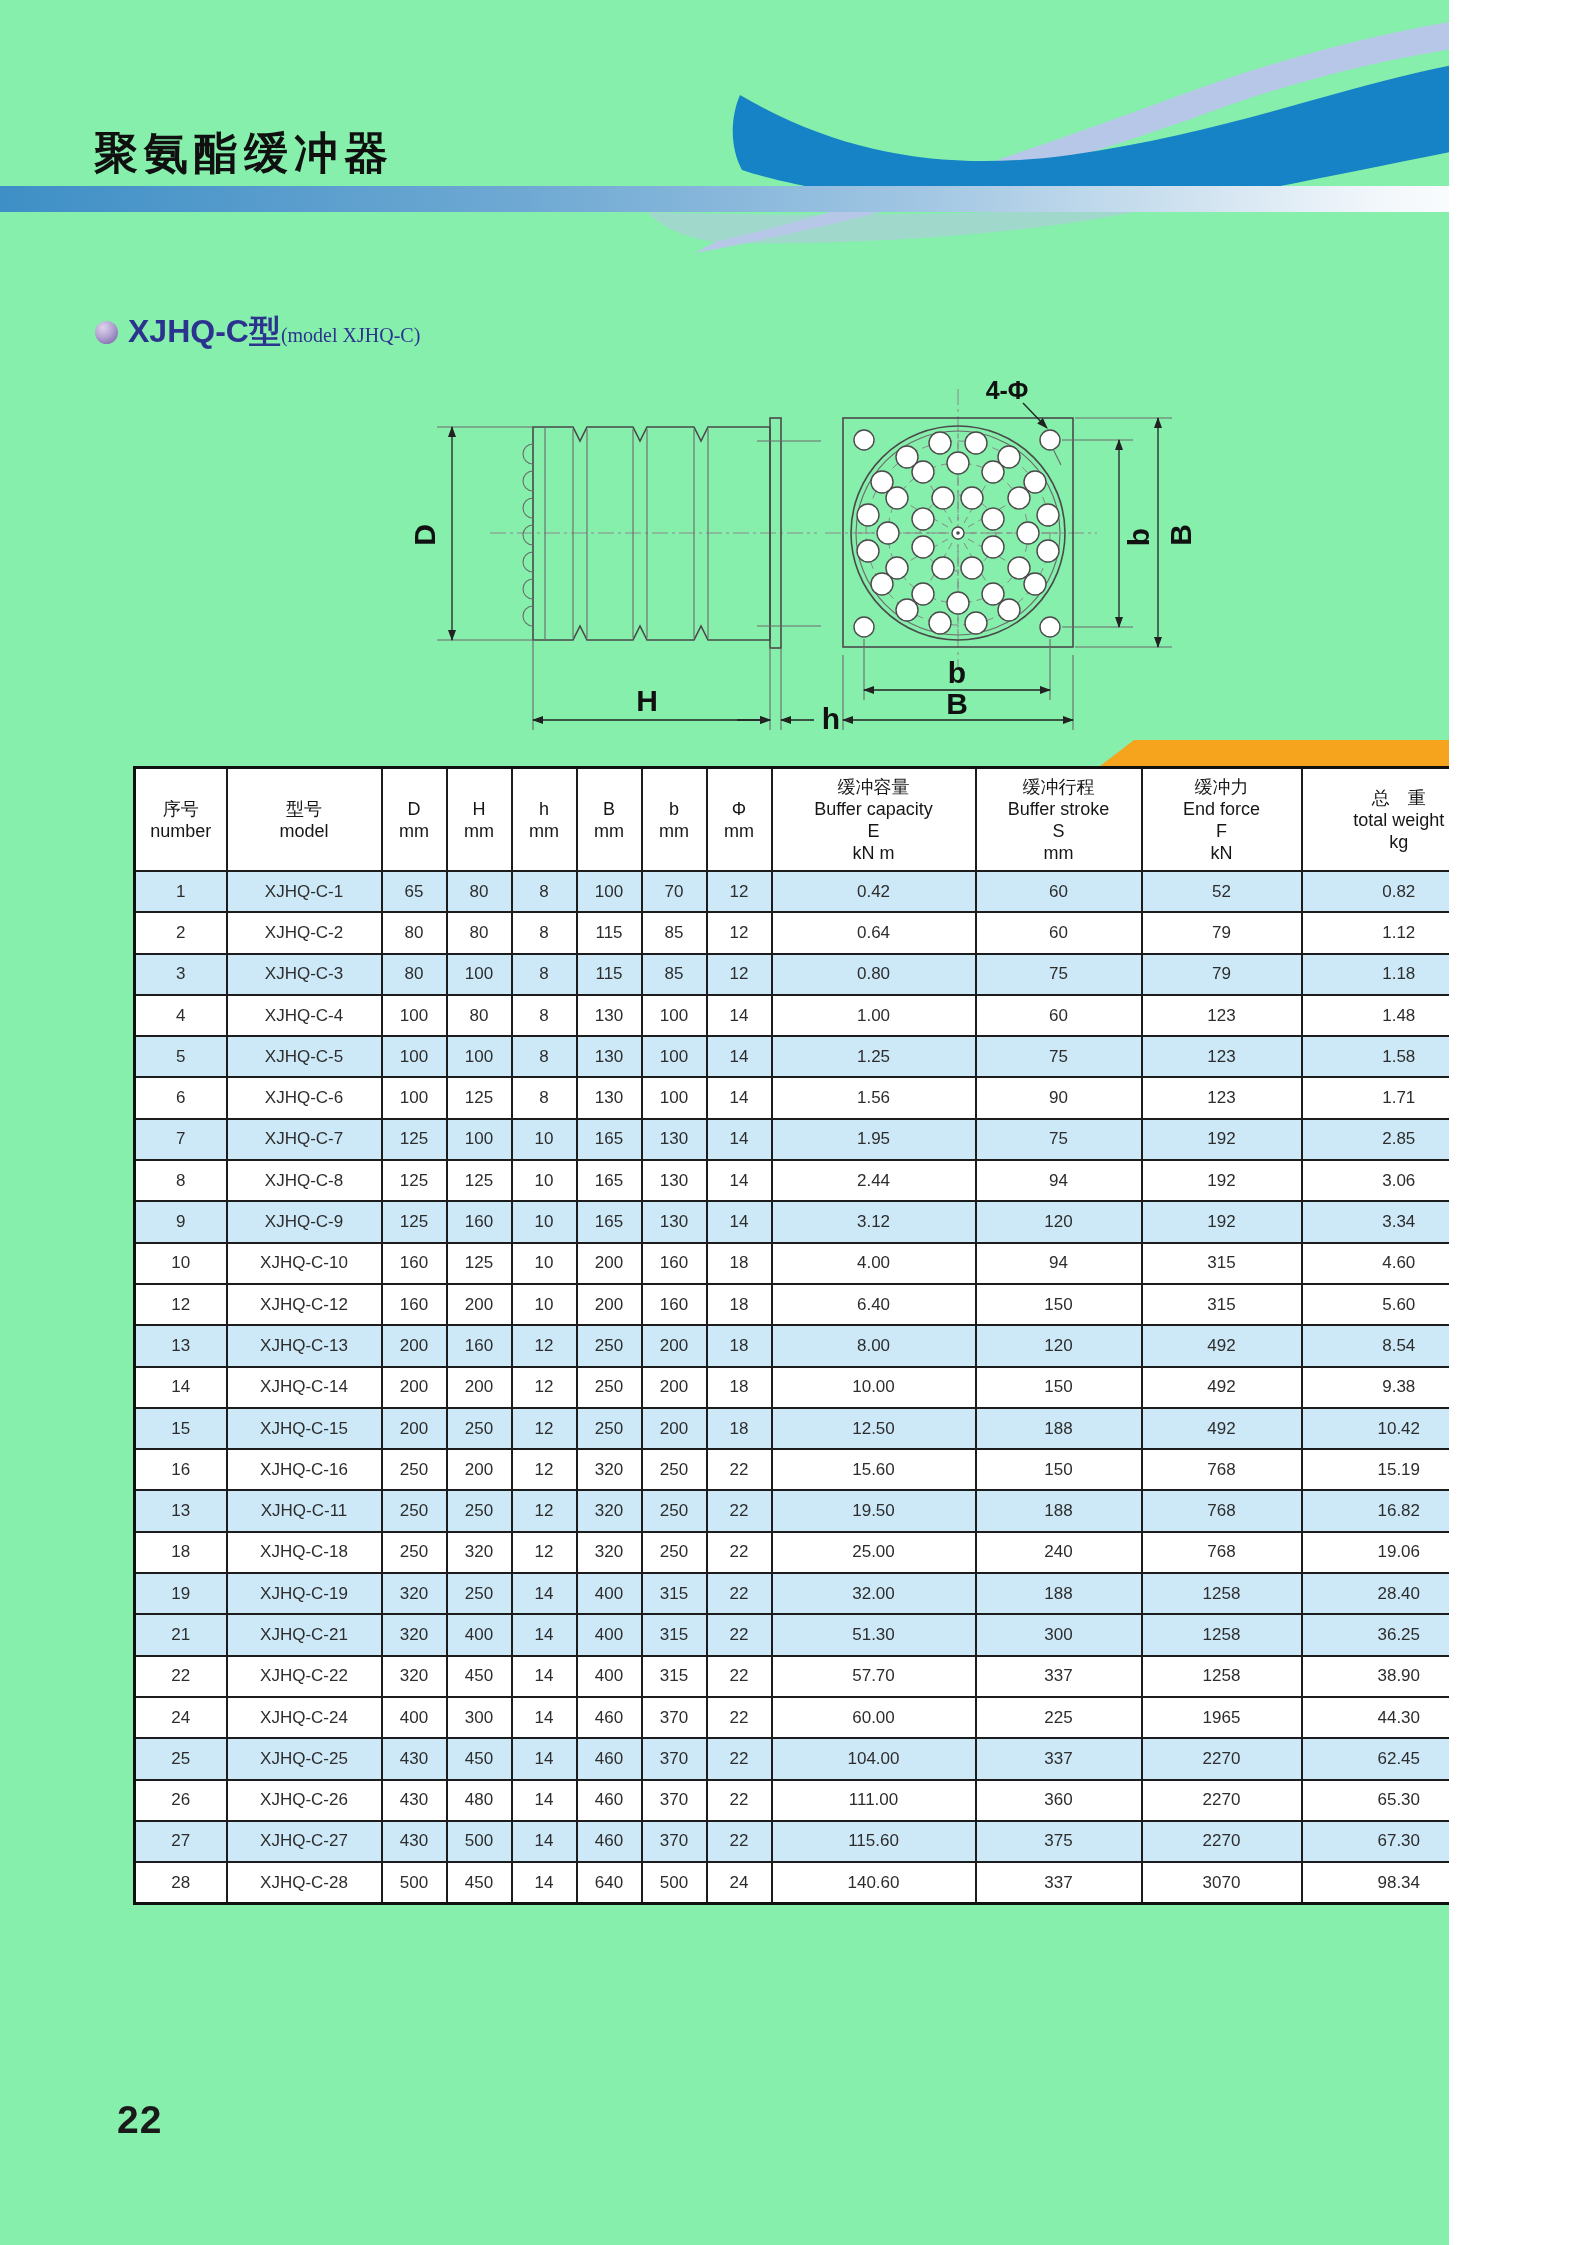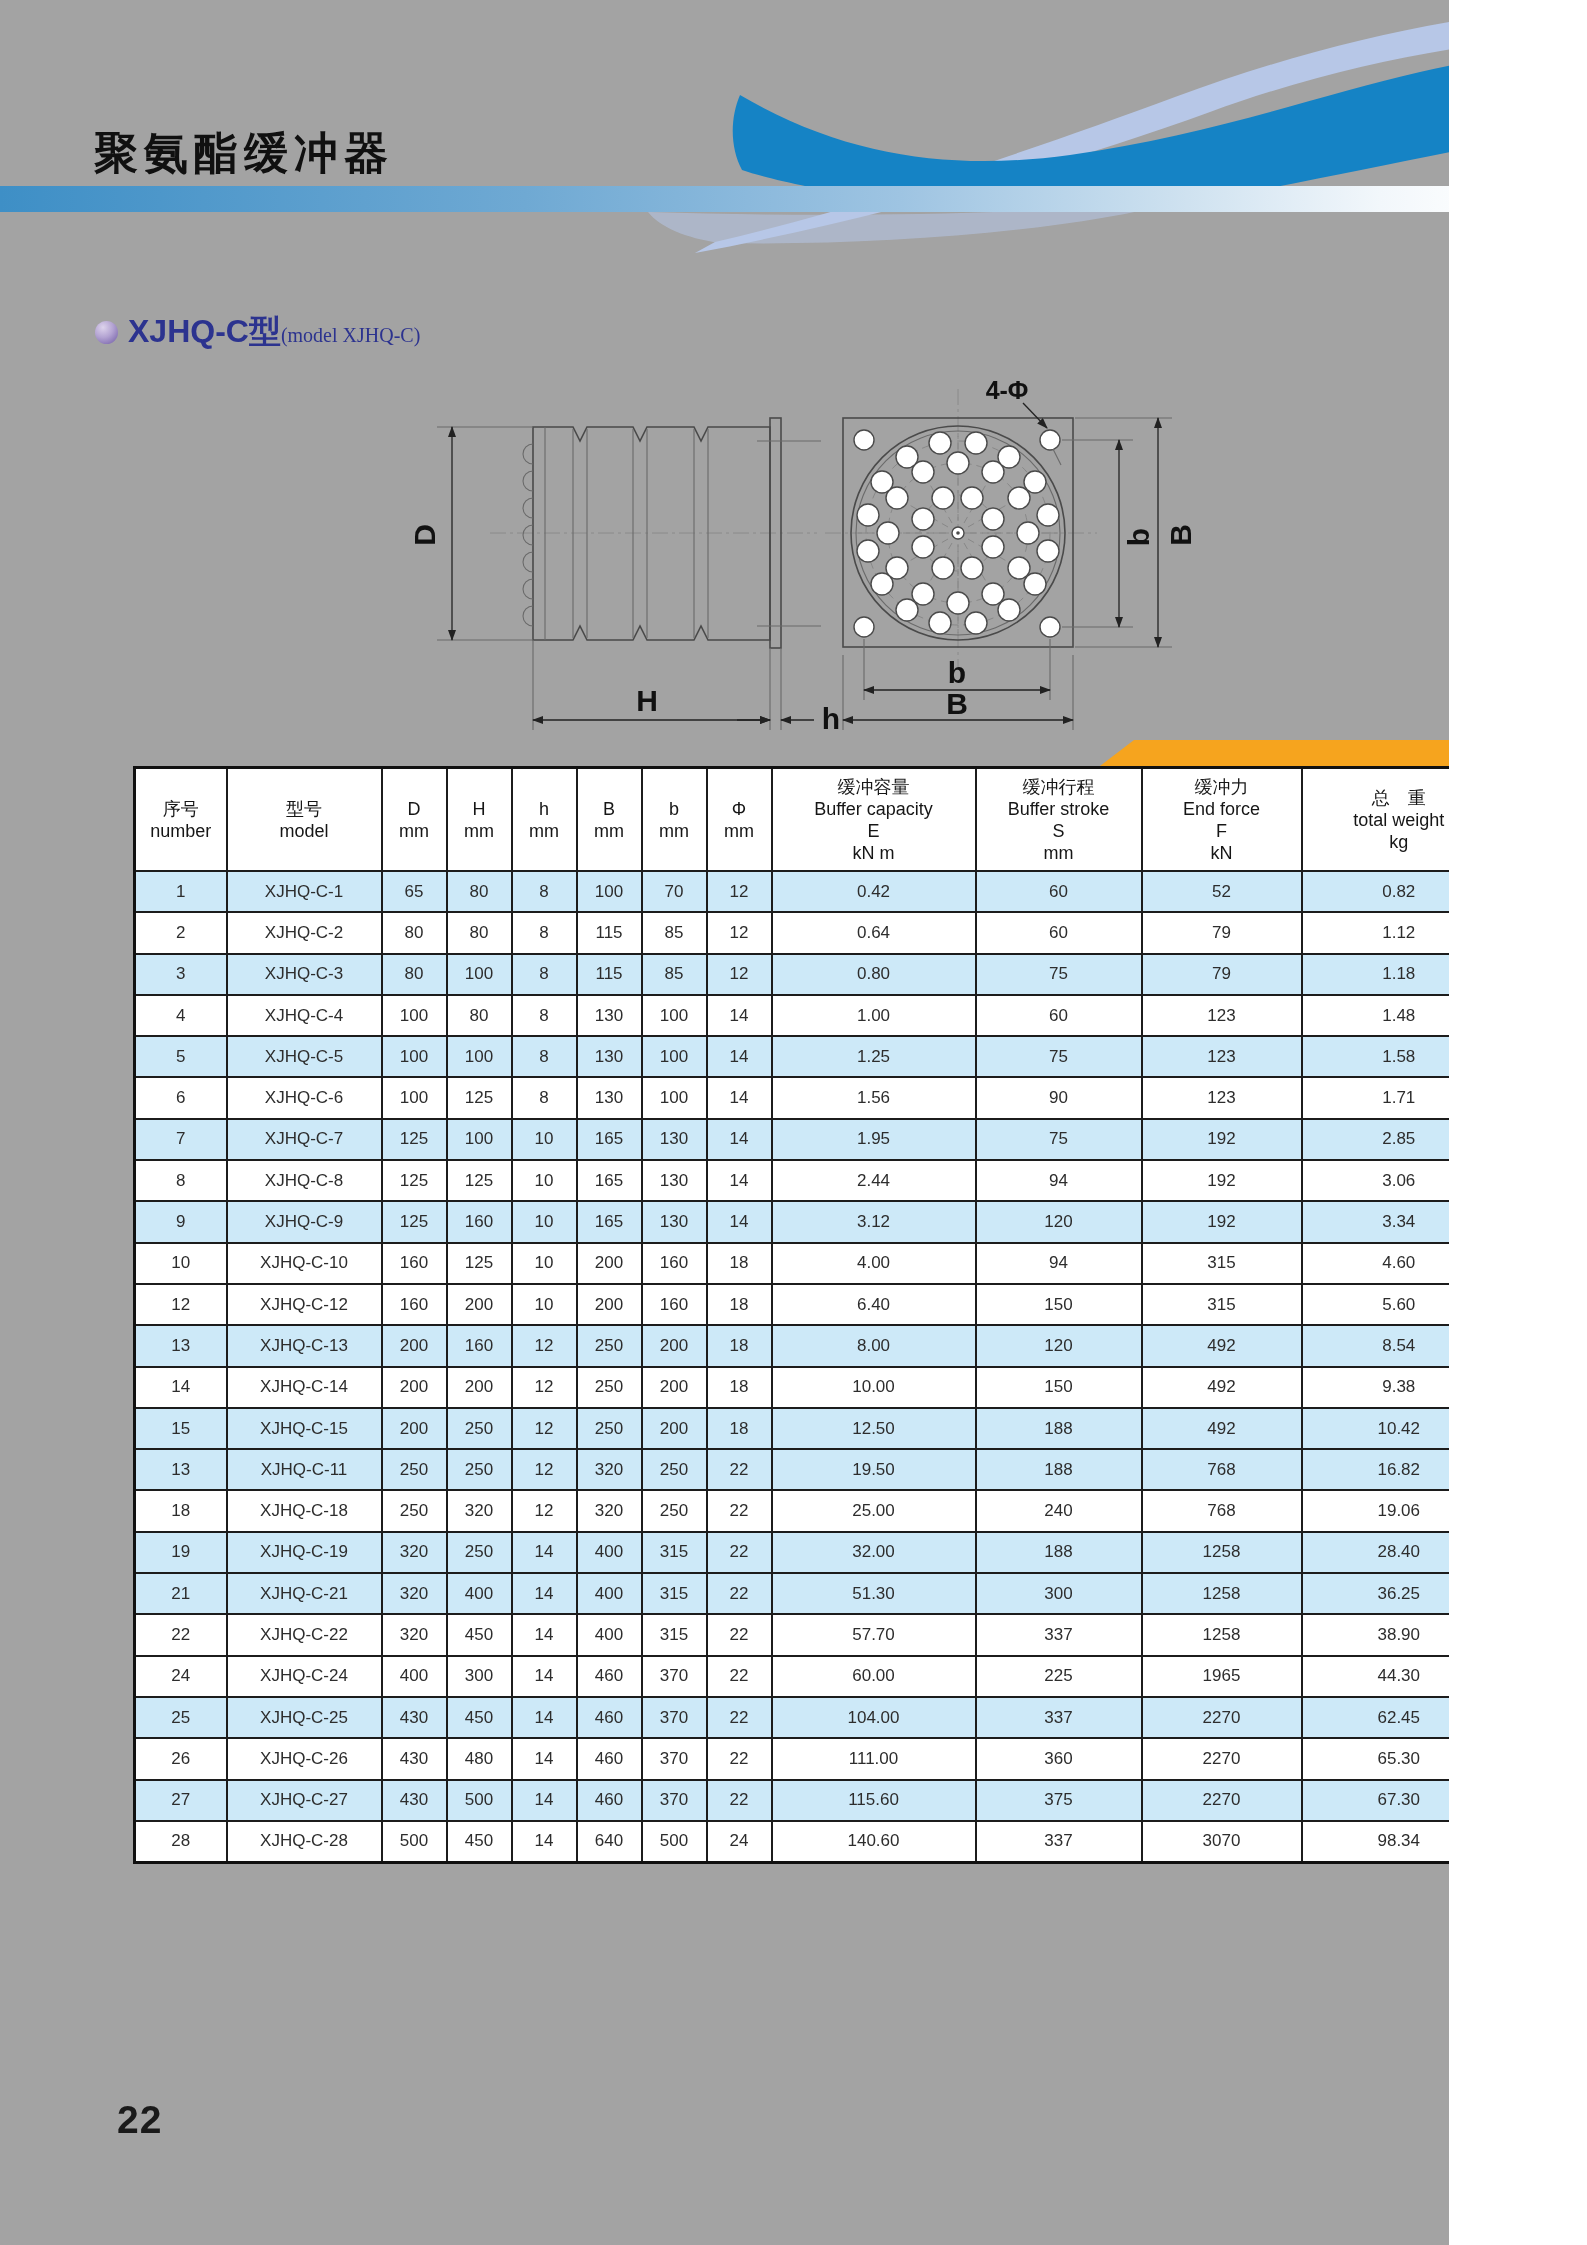--- a/index.html
+++ b/index.html
@@ -1,16 +1,16 @@
 <!DOCTYPE html>
 <html><head>
 <meta charset="utf-8">
 <style>
   html,body{margin:0;padding:0;background:#ffffff;}
-  .page{position:relative;width:1449px;height:2245px;background:#a3a3a3;overflow:hidden;
+  .page{position:relative;width:1449px;height:2245px;background:#86efac;overflow:hidden;
         font-family:"Liberation Sans",sans-serif;color:#222;}
 
   
   .header-bar{position:absolute;left:0;top:186px;width:1500px;height:26px;
     background:linear-gradient(to right,#3E8FC6 0%,#6FA9D3 35%,#9EC4E2 60%,#CCE0EF 78%,#F2F7FB 92%,#FFFFFF 100%);}
   .header-title{position:absolute;left:94px;top:124px;font-family:"Liberation Serif",serif;
     font-weight:bold;font-size:44px;letter-spacing:6px;color:#101010;white-space:nowrap;}
   .swoosh{position:absolute;left:600px;top:0;width:987px;height:255px;}
 
   
@@ -470,20 +470,34 @@
             <td>250</td>
             <td>12</td>
             <td>250</td>
             <td>200</td>
             <td>18</td>
             <td>12.50</td>
             <td>188</td>
             <td>492</td>
             <td>10.42</td>
           </tr>
+          <tr>
+            <td>16</td>
+            <td>XJHQ-C-16</td>
+            <td>250</td>
+            <td>200</td>
+            <td>12</td>
+            <td>320</td>
+            <td>250</td>
+            <td>22</td>
+            <td>15.60</td>
+            <td>150</td>
+            <td>768</td>
+            <td>15.19</td>
+          </tr>
           <tr class="alt">
             <td>13</td>
             <td>XJHQ-C-11</td>
             <td>250</td>
             <td>250</td>
             <td>12</td>
             <td>320</td>
             <td>250</td>
             <td>22</td>
             <td>19.50</td>

